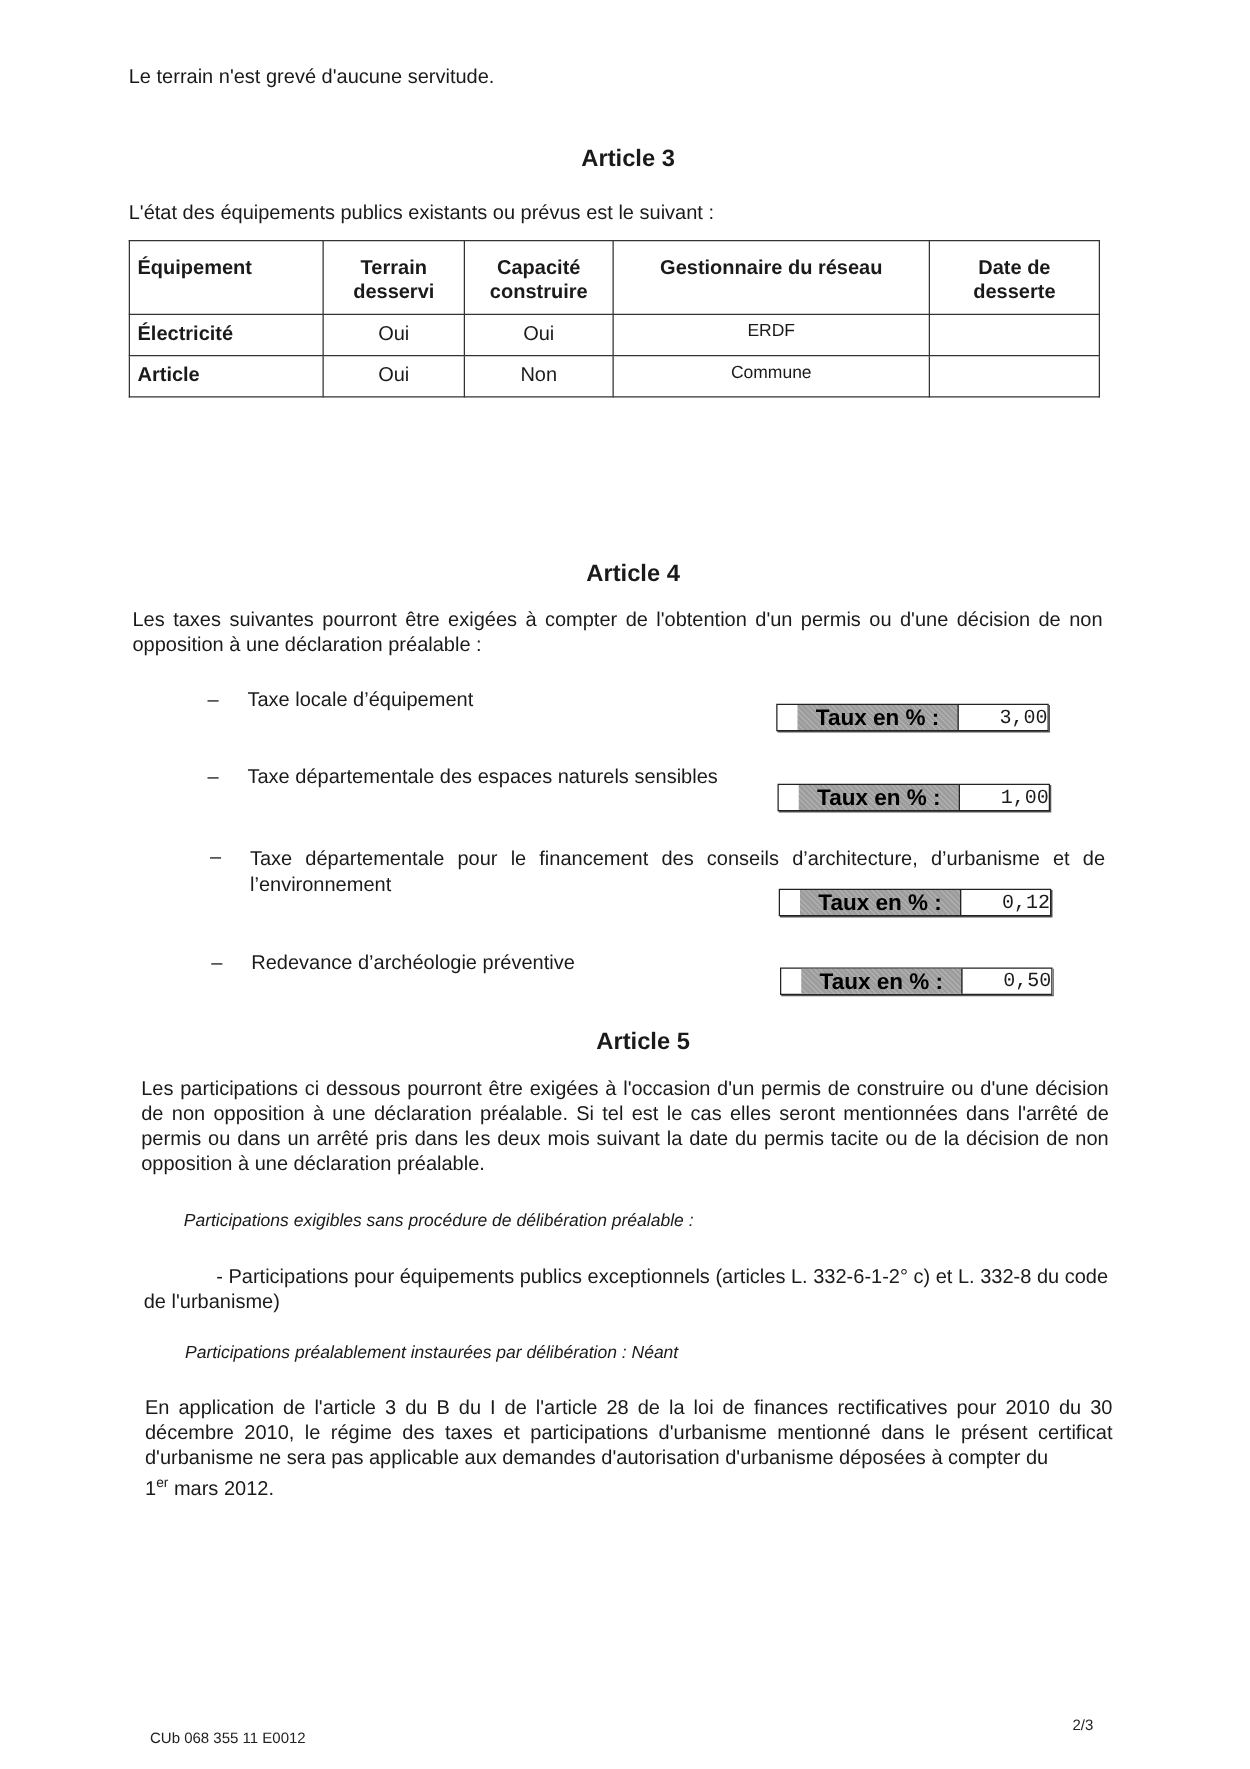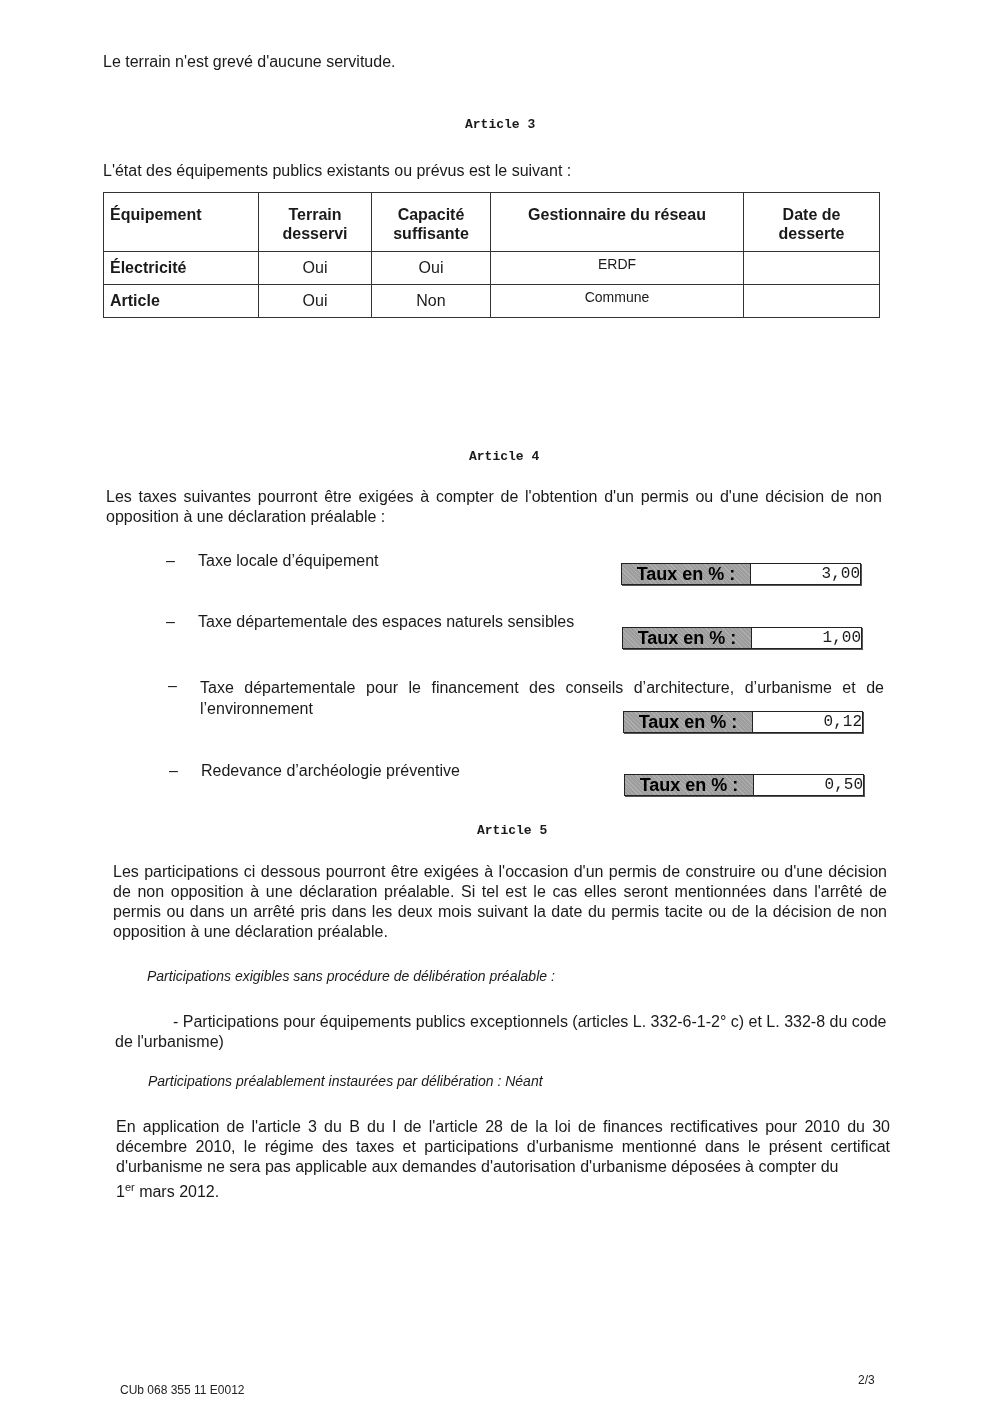--- a/index.html
+++ b/index.html
@@ -2,43 +2,43 @@
 <html><head>
 <meta charset="utf-8">
 <style>
   html, body { margin: 0; padding: 0; }
   body {
     width: 1000px; height: 1415px; background: #ffffff; position: relative;
     font-family: "Liberation Sans", sans-serif; color: #1a1a1a; overflow: hidden;
   }
   .abs { position: absolute; }
   .txt { font-size: 16px; line-height: 20px; }
-  .heading { font-size: 13px; font-weight: bold; font-family: Liberation Mono, monospace; }
+  .heading { font-size: 19px; font-weight: bold; }
   .justify { text-align: justify; text-align-last: left; }
 
   table.equip {
     position: absolute; left: 103px; top: 192px; width: 777px;
     border-collapse: collapse; font-size: 16px;
   }
   table.equip td, table.equip th {
     border: 1px solid #333; padding: 0 6px; height: 28px;
   }
   table.equip th { font-weight: bold; text-align: center; height: 46px; vertical-align: top; padding-top: 12px; line-height: 19px; }
   table.equip th.first { text-align: left; }
   table.equip td.label { font-weight: bold; text-align: left; }
   table.equip td.c { text-align: center; }
   table.equip td.g { text-align: center; font-size: 14px; vertical-align: top; padding-top: 4px; }
 
   .tax-item { position: absolute; font-size: 16px; }
   .tax-item .dash { position: absolute; left: 0; top: 0; }
   .tax-item .lbl { position: absolute; left: 32px; top: 0; }
 
   .rate-box {
-    position: absolute; width: 240px; height: 22px; border: 1.5px solid #222;
-    display: flex; box-sizing: border-box; box-shadow: 1px 1px 0 #555;
+    position: absolute; width: 218px; height: 22px; border: 1.5px solid #222;
+    display: flex; box-sizing: border-box; box-shadow: 1px 1px 0 #555; padding-left: 16px;
   }
   .rate-box .rlabel {
     width: 128px; background: #9d9d9d; border-right: 1.5px solid #222;
     font-weight: bold; font-size: 18px; line-height: 20px; text-align: center; color: #000;
     background-image: repeating-linear-gradient(45deg, rgba(255,255,255,0.18) 0 1px, transparent 1px 3px);
   }
   .rate-box .rval { flex: 1; text-align: right; font-size: 16px; line-height: 20px; font-family: Liberation Mono, monospace; }
 
   .subhead { font-size: 14px; font-weight: normal; font-style: italic; }
   .footer { font-size: 12px; color: #222; }
@@ -49,21 +49,21 @@
 <div class="abs txt" style="left:103px; top:52px;">Le terrain n'est grevé d'aucune servitude.</div>
 
 <div class="abs heading" style="left:465px; top:117px;">Article 3</div>
 <div class="abs txt" style="left:103px; top:161px;">L'état des équipements publics existants ou prévus est le suivant :</div>
 
 <table class="equip">
   <tbody>
       <tr>
     <th class="first" style="width:142px;">Équipement</th>
     <th style="width:100px;">Terrain desservi</th>
-    <th style="width:106px;">Capacité suffisante</th>
+    <th style="width:106px;">Capacité construire</th>
     <th style="width:240px;">Gestionnaire du réseau</th>
     <th>Date de desserte</th>
   </tr>
   <tr>
     <td class="label">Électricité</td>
     <td class="c">Oui</td>
     <td class="c">Oui</td>
     <td class="g">ERDF</td>
     <td></td>
   </tr>

